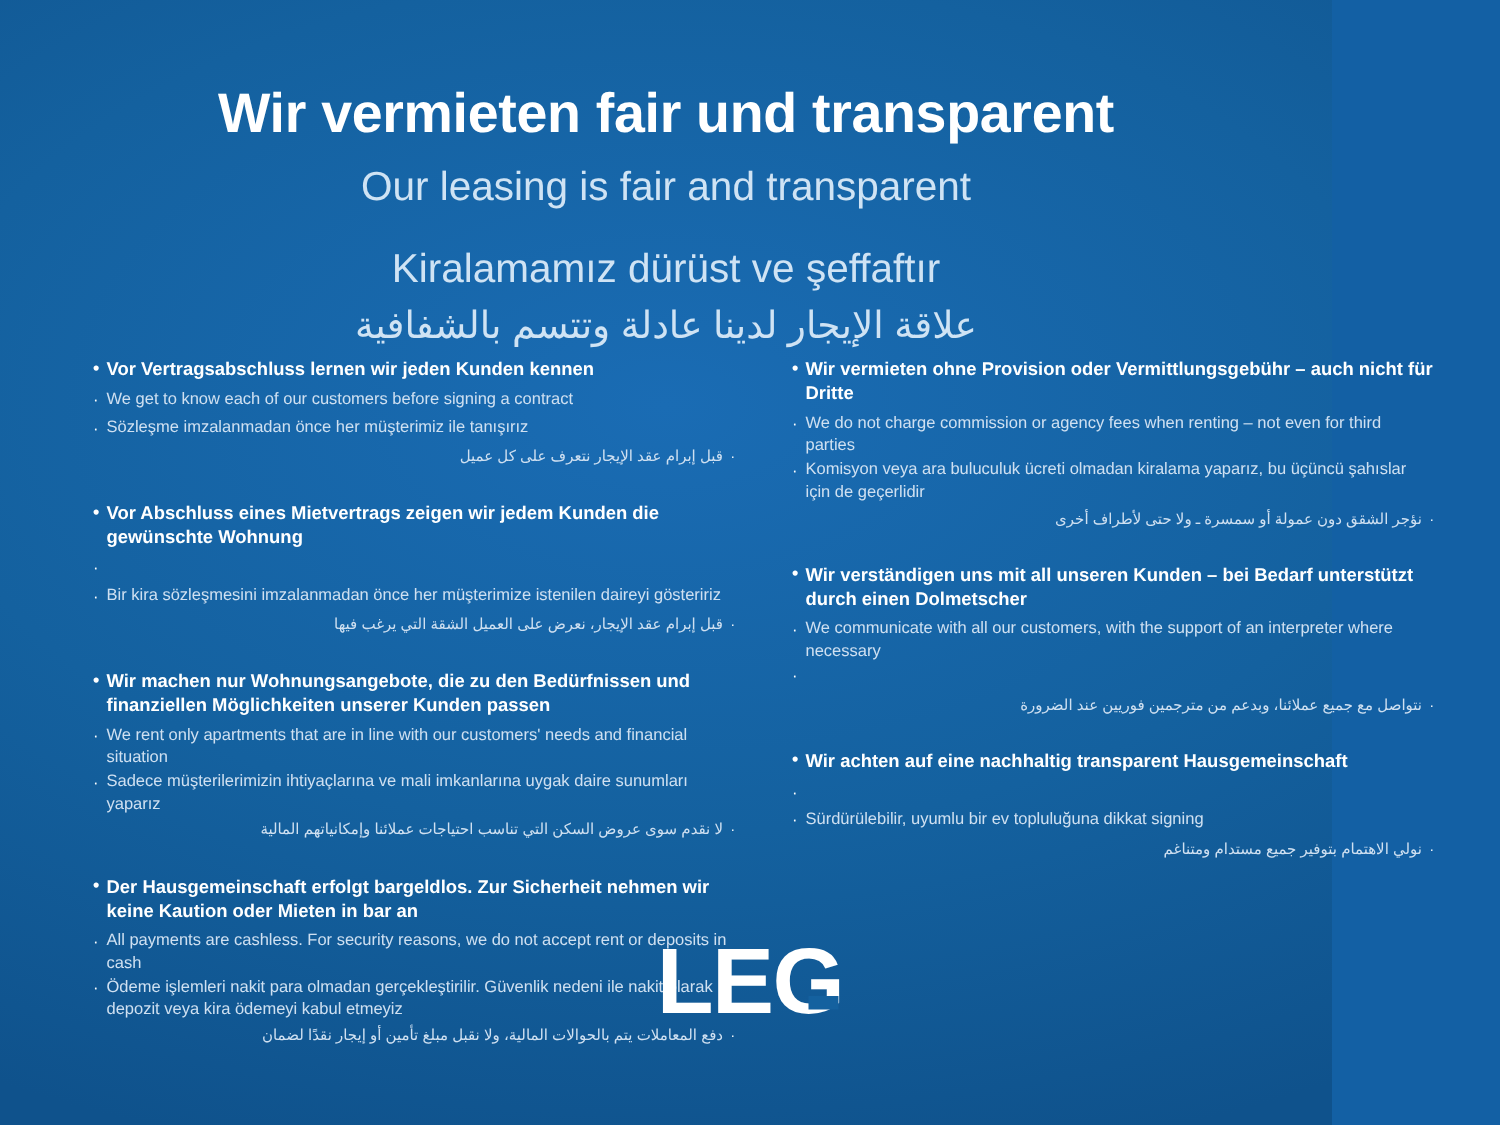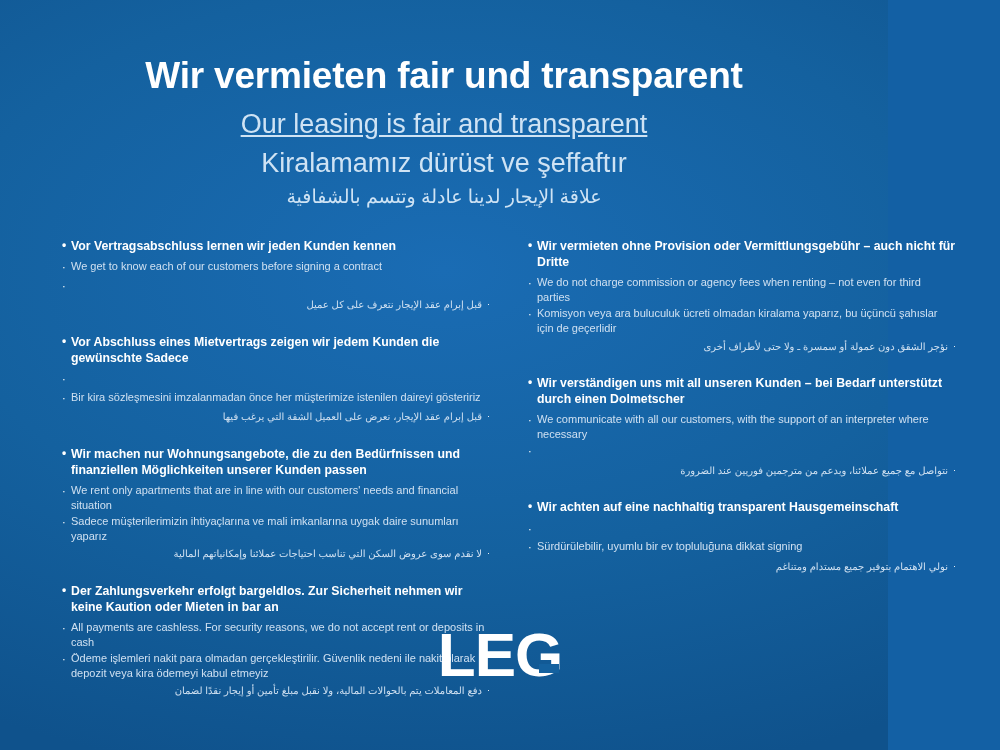--- a/index.html
+++ b/index.html
@@ -33,31 +33,30 @@
     letter-spacing: -0.2px;
     line-height: 1.18;
     color: #ffffff;
   }
   .h-en {
     font-size: 27px;
     font-weight: normal;
     line-height: 1.3;
     margin-top: 9px;
     color: #cfe3f4;
-    text-decoration: underline;
   }
   .h-tr {
     font-size: 27px;
     font-weight: normal;
     line-height: 1.3;
-    margin-top: 4px;
+    margin-top: 20px;
     color: #cfe3f4;
   }
   .h-ar {
-    font-size: 19px;
+    font-size: 25px;
     font-weight: normal;
     line-height: 1.3;
     margin-top: 4px;
     direction: rtl;
     color: #cfe3f4;
   }
 
   
   .columns {
     position: absolute;
@@ -168,31 +167,32 @@
         <div class="line de">
             <span class="bullet">•</span>
             <span class="txt">Vor Vertragsabschluss lernen wir jeden Kunden kennen</span>
           </div>
         <div class="line en">
             <span class="bullet">·</span>
             <span class="txt">We get to know each of our customers before signing a contract</span>
           </div>
         <div class="line tr">
             <span class="bullet">·</span>
+            <span class="txt">Sözleşme imzalanmadan önce her müşterimiz ile tanışırız</span>
           </div>
         <div class="line ar">
             <span class="bullet">·</span>
             <span class="txt">قبل إبرام عقد الإيجار نتعرف على كل عميل</span>
           </div>
       </div>
 
       <div class="item">
         <div class="line de">
             <span class="bullet">•</span>
-            <span class="txt">Vor Abschluss eines Mietvertrags zeigen wir jedem Kunden die gewünschte Sadece</span>
+            <span class="txt">Vor Abschluss eines Mietvertrags zeigen wir jedem Kunden die gewünschte Wohnung</span>
           </div>
         <div class="line en">
             <span class="bullet">·</span>
           </div>
         <div class="line tr">
             <span class="bullet">·</span>
             <span class="txt">Bir kira sözleşmesini imzalanmadan önce her müşterimize istenilen daireyi gösteririz</span>
           </div>
         <div class="line ar">
             <span class="bullet">·</span>
@@ -215,21 +215,21 @@
           </div>
         <div class="line ar">
             <span class="bullet">·</span>
             <span class="txt">لا نقدم سوى عروض السكن التي تناسب احتياجات عملائنا وإمكانياتهم المالية</span>
           </div>
       </div>
 
       <div class="item">
         <div class="line de">
             <span class="bullet">•</span>
-            <span class="txt">Der Zahlungsverkehr erfolgt bargeldlos. Zur Sicherheit nehmen wir keine Kaution oder Mieten in bar an</span>
+            <span class="txt">Der Hausgemeinschaft erfolgt bargeldlos. Zur Sicherheit nehmen wir keine Kaution oder Mieten in bar an</span>
           </div>
         <div class="line en">
             <span class="bullet">·</span>
             <span class="txt">All payments are cashless. For security reasons, we do not accept rent or deposits in cash</span>
           </div>
         <div class="line tr">
             <span class="bullet">·</span>
             <span class="txt">Ödeme işlemleri nakit para olmadan gerçekleştirilir. Güvenlik nedeni ile nakit olarak depozit veya kira ödemeyi kabul etmeyiz</span>
           </div>
         <div class="line ar">

